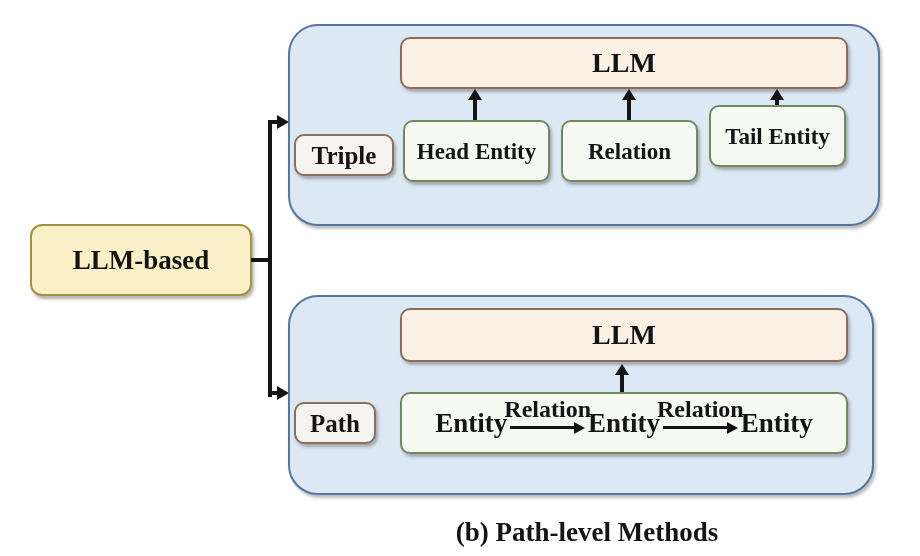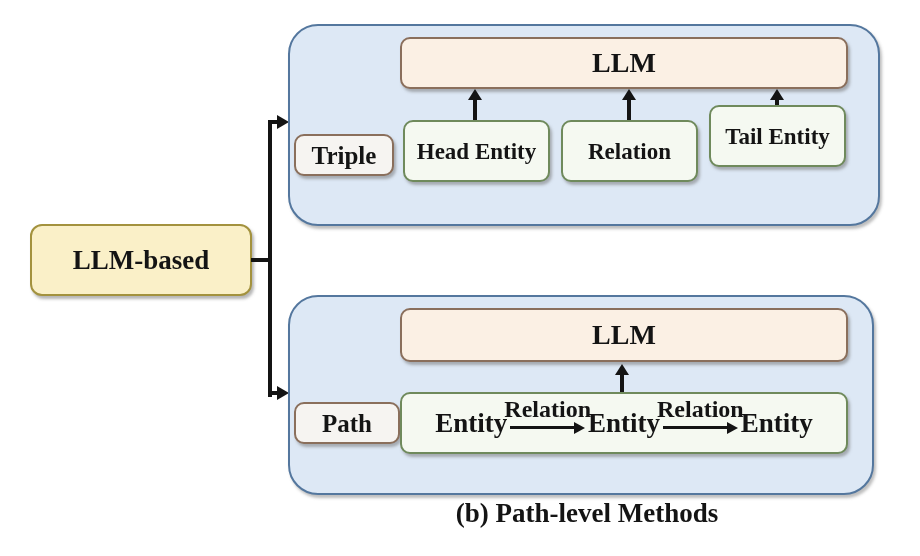--- a/index.html
+++ b/index.html
@@ -99,21 +99,21 @@
   </div>
 
   <div class="panel panel-b">
     <div class="box llm-box" style="left:110px;top:11px;width:448px;height:54px;">LLM</div>
 
     <div class="up-arrow" style="left:325px;top:67px;height:28px;">
       <span class="head"></span>
         <span class="shaft"></span>
     </div>
 
-    <div class="box tag-box" style="left:4px;top:105px;width:106px;height:42px;">Path</div>
+    <div class="box tag-box" style="left:4px;top:105px;width:82px;height:42px;">Path</div>
 
     <div class="box green-box" style="left:110px;top:95px;width:448px;height:62px;">
       <div class="path-row">
         <span class="entity">Entity</span>
         <span class="rel">
           <span class="rel-label">Relation</span>
           <span class="rel-arrow">
               <span class="rel-line"></span>
               <span class="rel-head"></span>
             </span>
@@ -123,15 +123,15 @@
           <span class="rel-label">Relation</span>
           <span class="rel-arrow">
               <span class="rel-line"></span>
               <span class="rel-head"></span>
             </span>
         </span>
         <span class="entity">Entity</span>
       </div>
     </div>
   </div>
-  <div class="caption" style="left:296px;top:500px;width:582px;">(b) Path-level Methods</div>
+  <div class="caption" style="left:296px;top:519px;width:582px;">(b) Path-level Methods</div>
 
 </div>
 
 </body></html>

